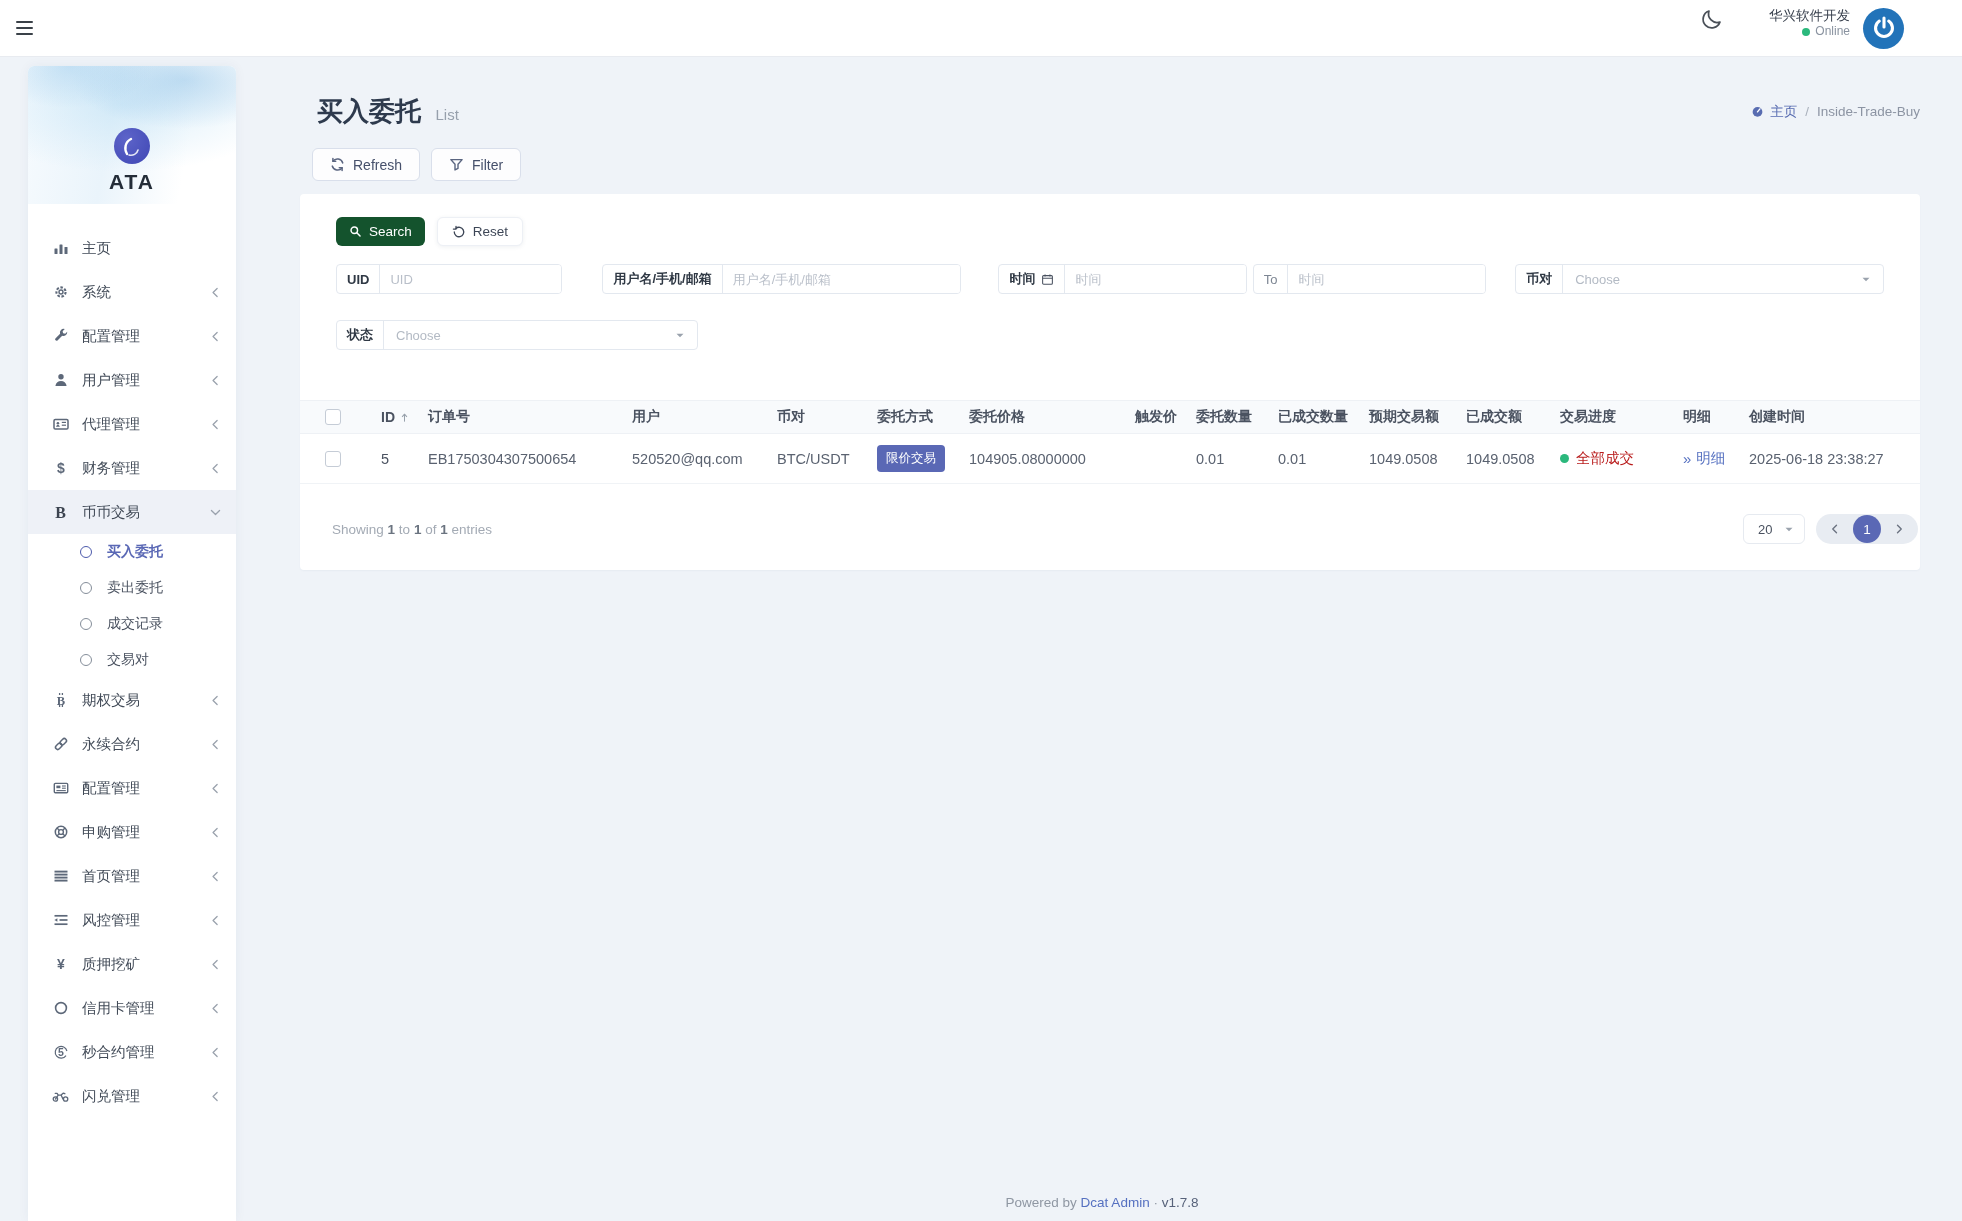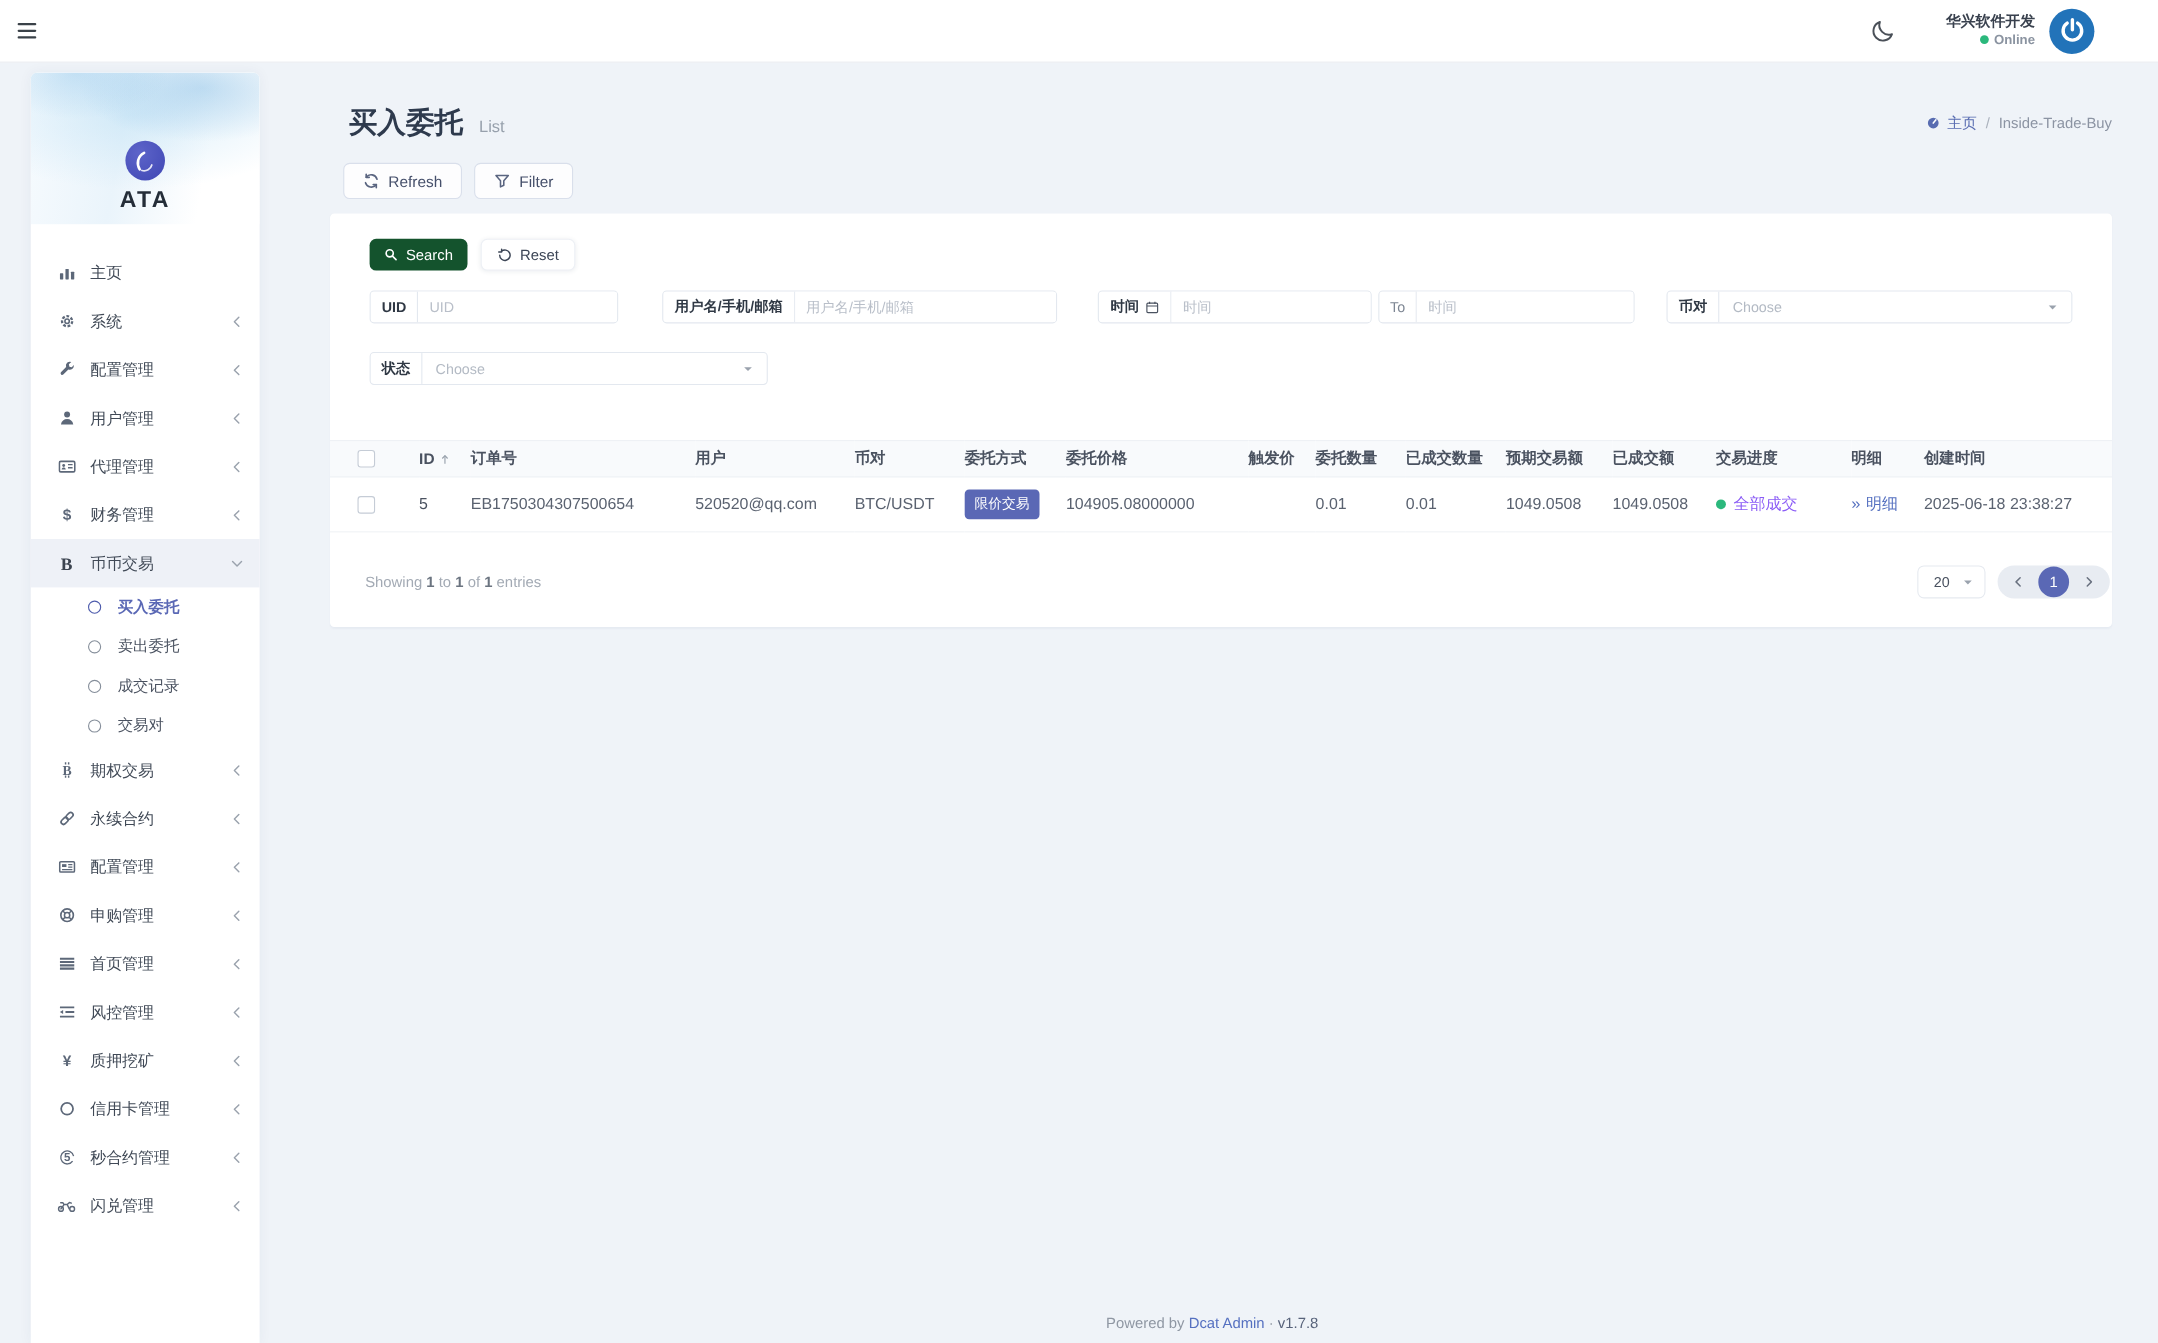--- a/index.html
+++ b/index.html
@@ -7,21 +7,21 @@
   .app { position:relative; width:1962px; height:1221px; background:#eff3f8; overflow:hidden;
          font-family:"Liberation Sans", sans-serif; color:#414a57; }
 
   
   .navbar { position:absolute; top:0; left:0; right:0; height:57px; background:#fff;
             border-bottom:1px solid #e8ebf0; z-index:30; display:flex; align-items:center;
             justify-content:space-between; padding:0 58px 0 16px; }
   .hamburger { width:26px; height:26px; display:flex; flex-direction:column; justify-content:center;
                gap:4px; cursor:pointer; }
   .hamburger span { display:block; width:17px; height:2px; background:#3a4148; border-radius:1px; }
-  .nav-right { display:flex; align-items:center;font-weight:bold; }
+  .nav-right { display:flex; align-items:flex-start; }
   .moon { margin-right:46px; cursor:pointer; display:flex; }
   .user-meta { text-align:right; margin-right:13px; line-height:1.25; }
   .user-name { font-size:13.5px; color:#39414e; }
   .user-status { font-size:12px; color:#8a93a0; display:flex; align-items:center; justify-content:flex-end; gap:5px; }
   .dot { width:8px; height:8px; border-radius:50%; background:#2bb87c; display:inline-block; }
   .avatar { width:41px; height:41px; border-radius:50%; background:#2273b9; display:flex;
             align-items:center; justify-content:center; cursor:pointer; }
 
   
   .sidebar { position:absolute; left:28px; top:66px; width:208px; bottom:0; background:#fff;
@@ -99,21 +99,21 @@
   table { border-collapse:collapse; table-layout:fixed; width:1620px; margin-top:50px; }
   thead tr { background:#f8fafc; border-top:1px solid #eef1f5; border-bottom:1px solid #eef1f5; height:33px; }
   th { font-size:14px; font-weight:bold; color:#4a5260; text-align:left; padding:0; white-space:nowrap; }
   tbody tr { height:50px; border-bottom:1px solid #f0f3f6; }
   td { font-size:14.5px; color:#5a6270; padding:0; white-space:nowrap; }
   .cb { width:16px; height:16px; border:1px solid #c5ccd6; border-radius:3px; background:#fff;
         margin-left:25px; cursor:pointer; }
   .th-id { display:flex; align-items:center; gap:4px; }
   .badge { display:inline-block; background:#5a68b5; color:#fff; font-size:12.5px; padding:5px 9px;
            border-radius:4px; }
-  .progress-cell { display:flex; align-items:center; gap:7px; color:#8b5cf6;font-family:Liberation Mono, monospace; }
+  .progress-cell { display:flex; align-items:center; gap:7px; color:#b91c1c;font-family:Liberation Mono, monospace; }
   .pdot { width:9px; height:9px; border-radius:50%; background:#2bb87c; flex:none; }
   .detail-link { color:#5570c0; cursor:pointer; display:inline-flex; align-items:center; gap:5px; }
   .detail-arrow { font-size:15px; }
   td.c-id { color:#4a5260; }
 
   
   .card-footer { display:flex; align-items:center; justify-content:space-between;
                  padding:30px 2px 26px 32px; }
   .showing { font-size:13.5px; color:#a3aab4; }
   .showing b { color:#6b7480; font-weight:bold; }

